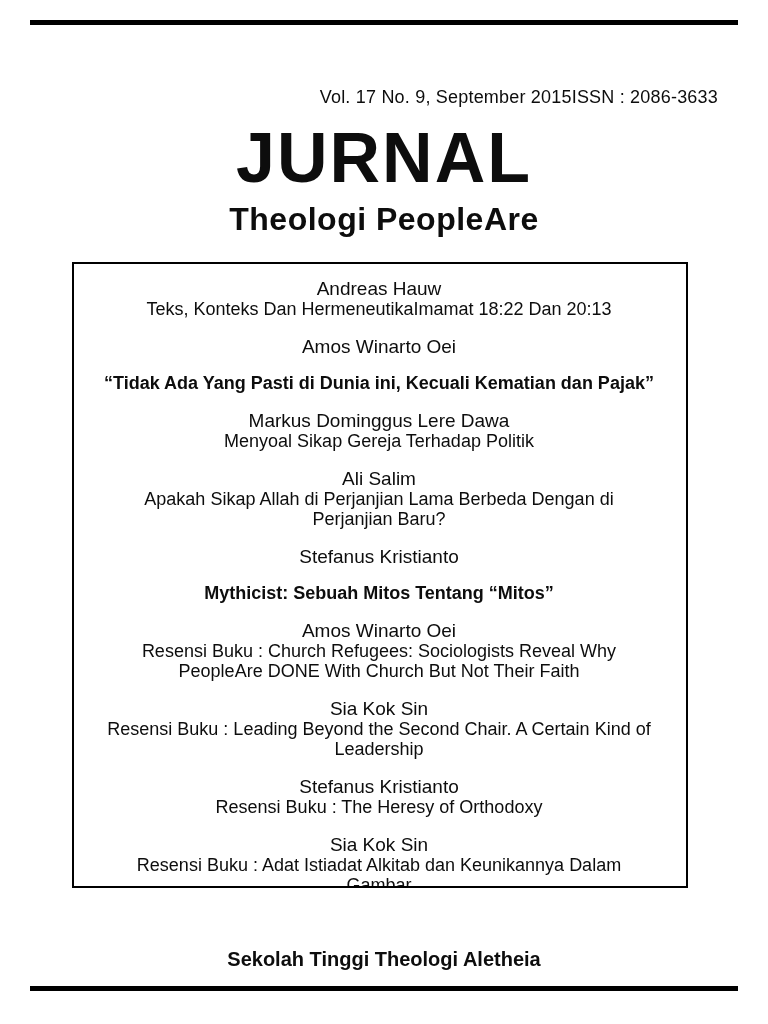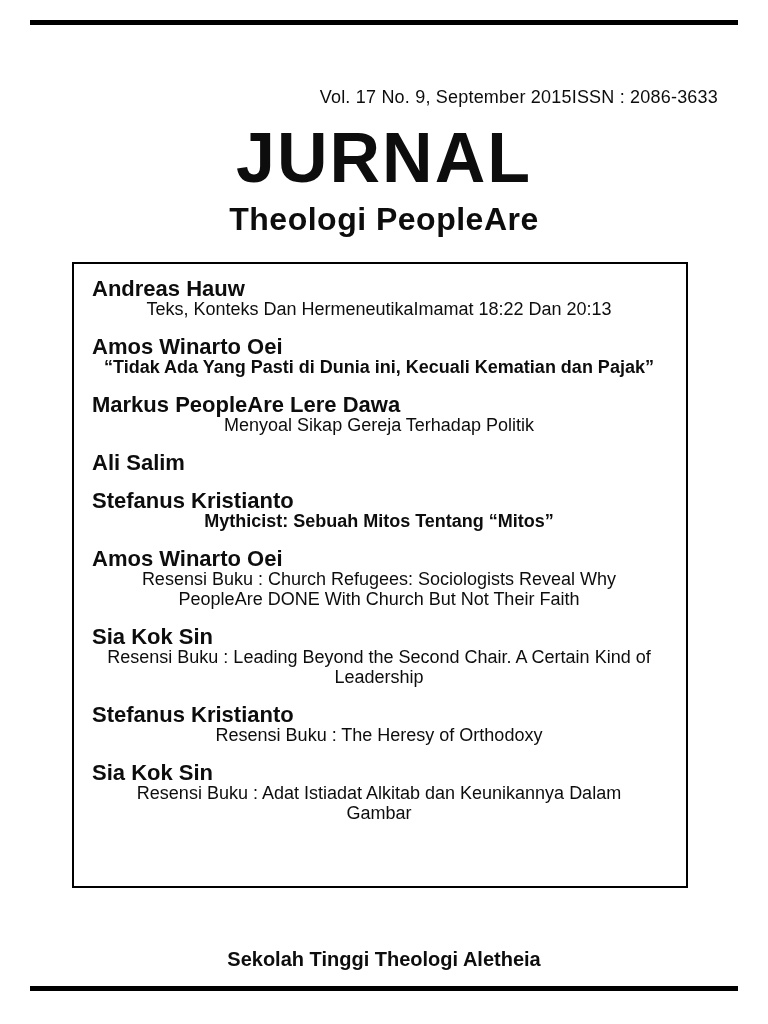--- a/index.html
+++ b/index.html
@@ -60,31 +60,32 @@
     top: 262px;
     width: 616px;
     height: 626px;
     border: 2px solid var(--rule);
     padding: 15px 20px 10px 18px;
     overflow: hidden;
   }
   .toc-entry { margin-bottom: 18px; }
   .toc-entry:last-child { margin-bottom: 0; }
   .author {
-    font-weight: 700;
-    font-size: 22px;
+    font-weight: 400;
+    font-size: 19px;
     line-height: 20px;
+    text-align: center;
   }
   .title {
     font-size: 18px;
     line-height: 20px;
     white-space: pre-line;
     text-align: center;
   }
-  .title.bold { font-weight: 700; }
+  .title.bold { font-weight: 700; margin-top: 16px; }
   .footer-publisher {
     position: absolute;
     top: 948px;
     left: 0;
     width: 100%;
     text-align: center;
     font-size: 20px;
     font-weight: 700;
   }
   .footer-location {
@@ -117,26 +118,28 @@
     <div class="author">Andreas Hauw</div>
     <div class="title">Teks, Konteks Dan HermeneutikaImamat 18:22 Dan 20:13</div>
   </div>
 
   <div class="toc-entry">
     <div class="author">Amos Winarto Oei</div>
     <div class="title bold">“Tidak Ada Yang Pasti di Dunia ini, Kecuali Kematian dan Pajak”</div>
   </div>
 
   <div class="toc-entry">
-    <div class="author">Markus PeopleAre Lere Dawa</div>
+    <div class="author">Markus Dominggus Lere Dawa</div>
     <div class="title">Menyoal Sikap Gereja Terhadap Politik</div>
   </div>
 
   <div class="toc-entry">
     <div class="author">Ali Salim</div>
+    <div class="title">Apakah Sikap Allah di Perjanjian Lama Berbeda Dengan di
+Perjanjian Baru?</div>
   </div>
 
   <div class="toc-entry">
     <div class="author">Stefanus Kristianto</div>
     <div class="title bold">Mythicist: Sebuah Mitos Tentang “Mitos”</div>
   </div>
 
   <div class="toc-entry">
     <div class="author">Amos Winarto Oei</div>
     <div class="title">Resensi Buku : Church Refugees: Sociologists Reveal Why

